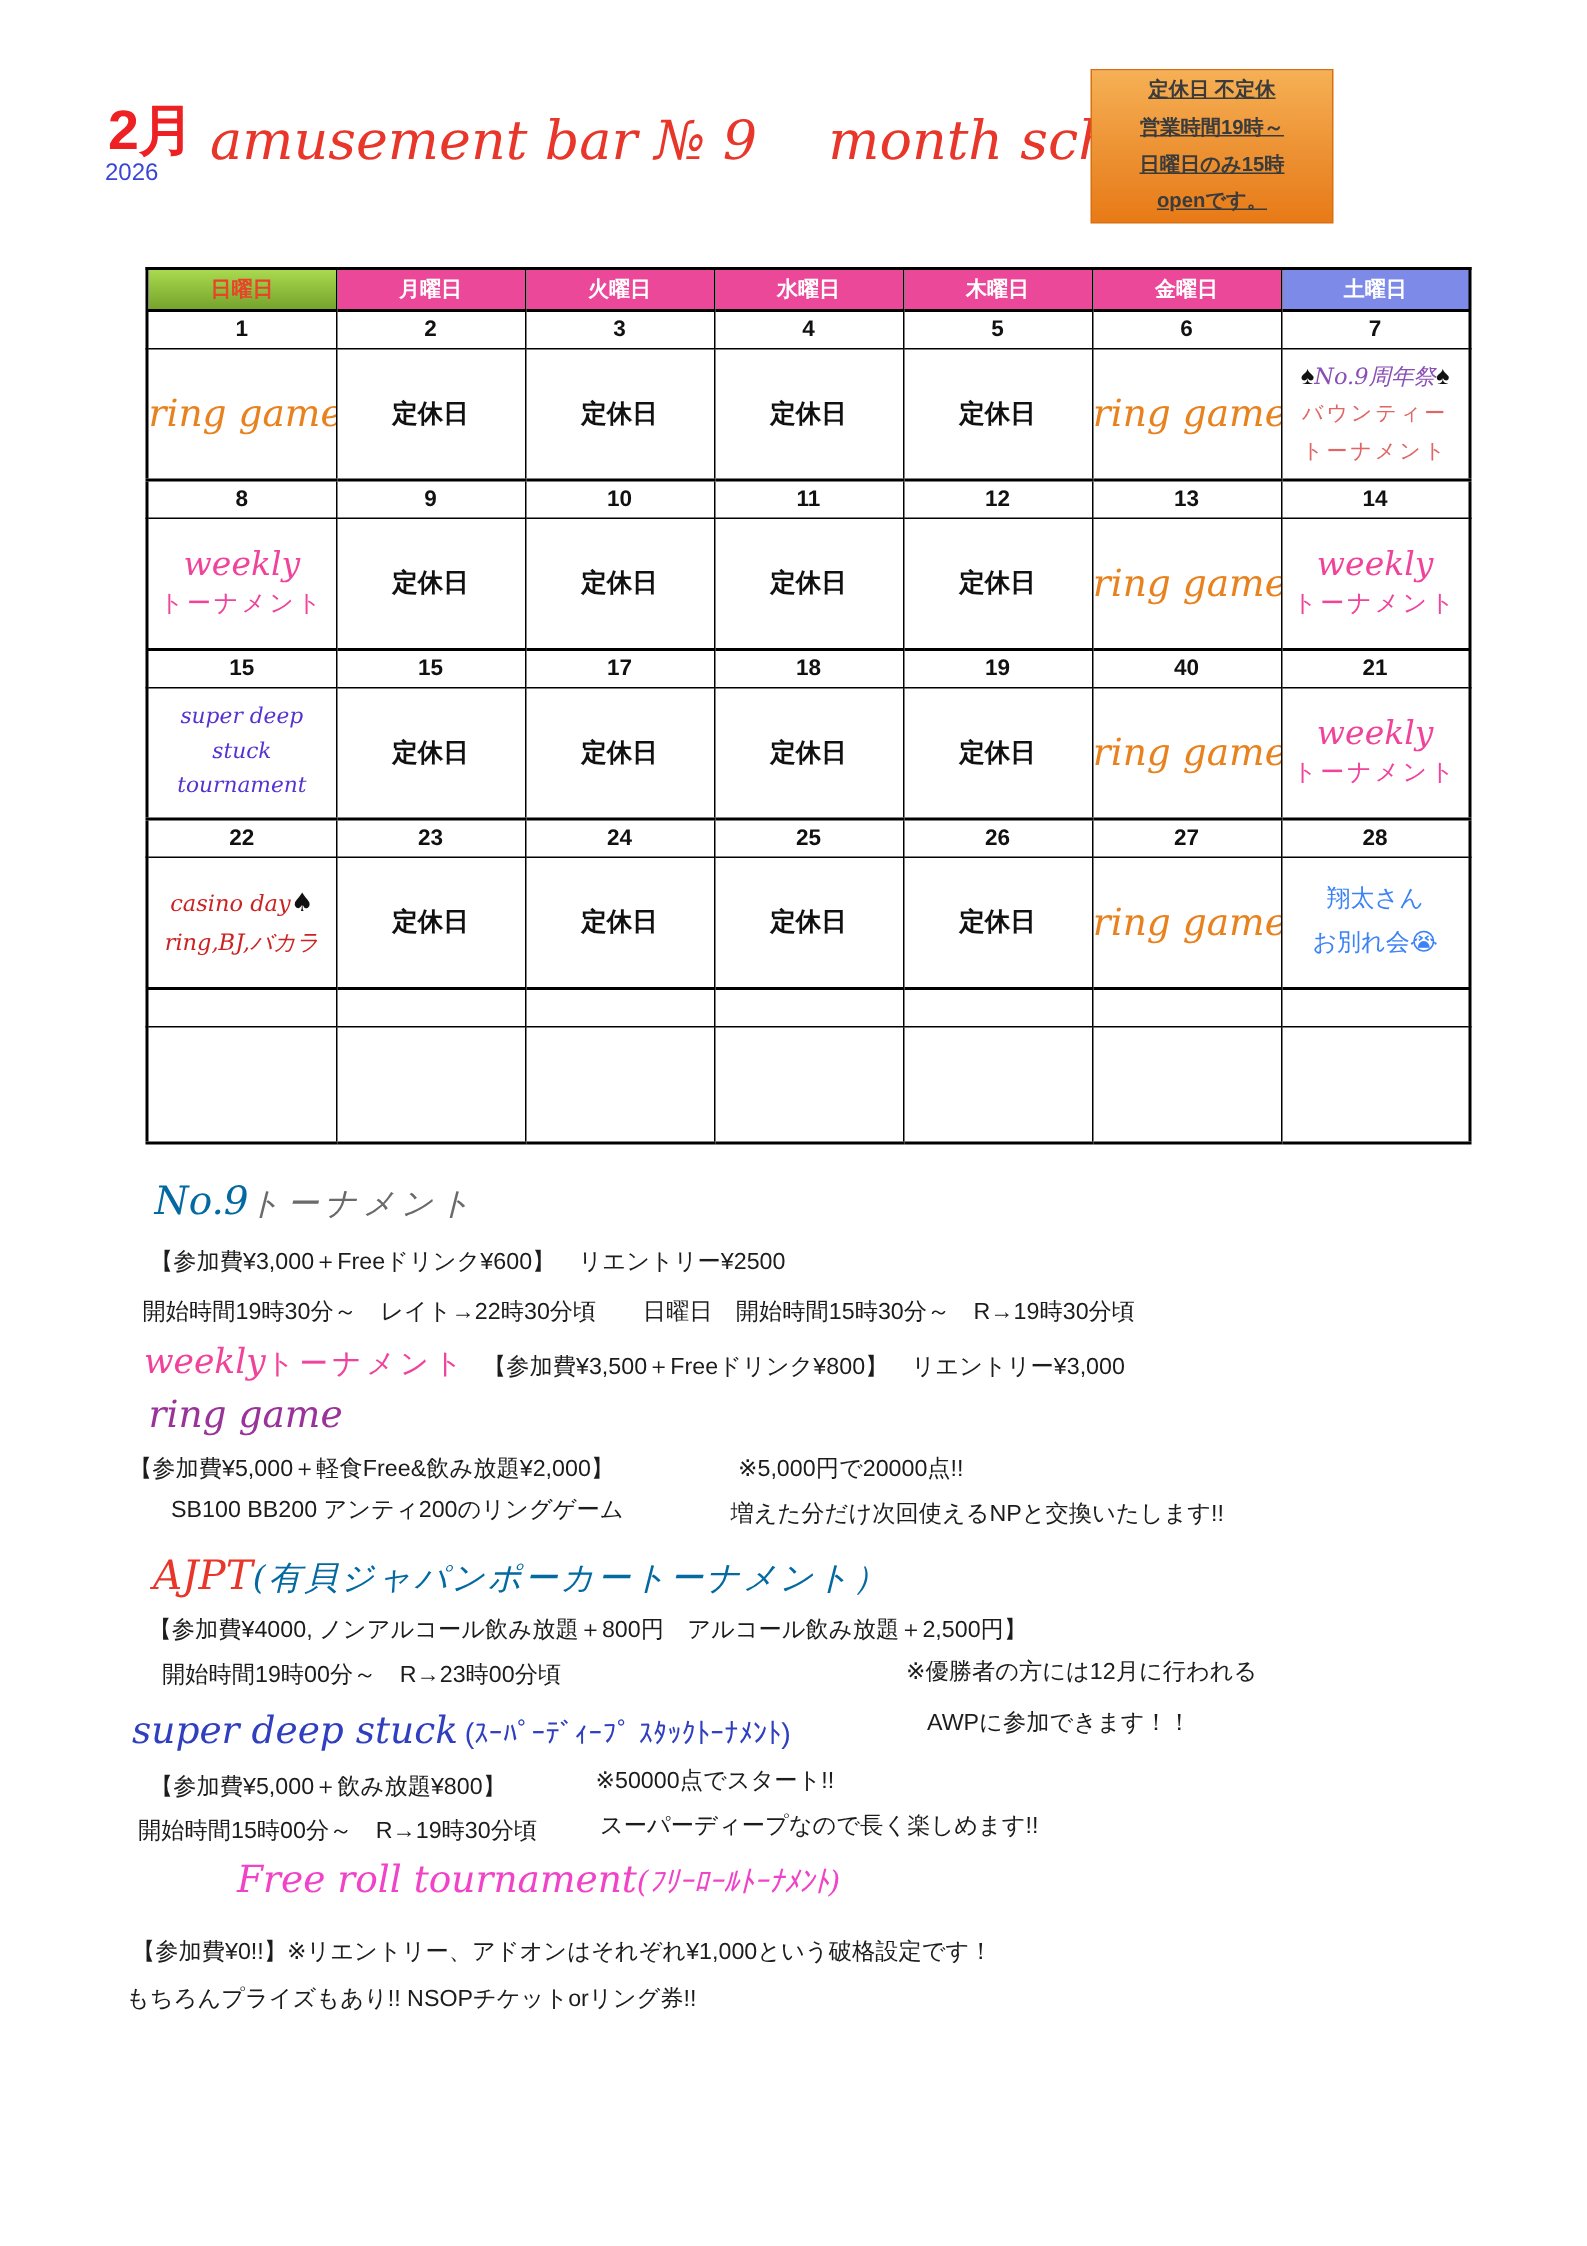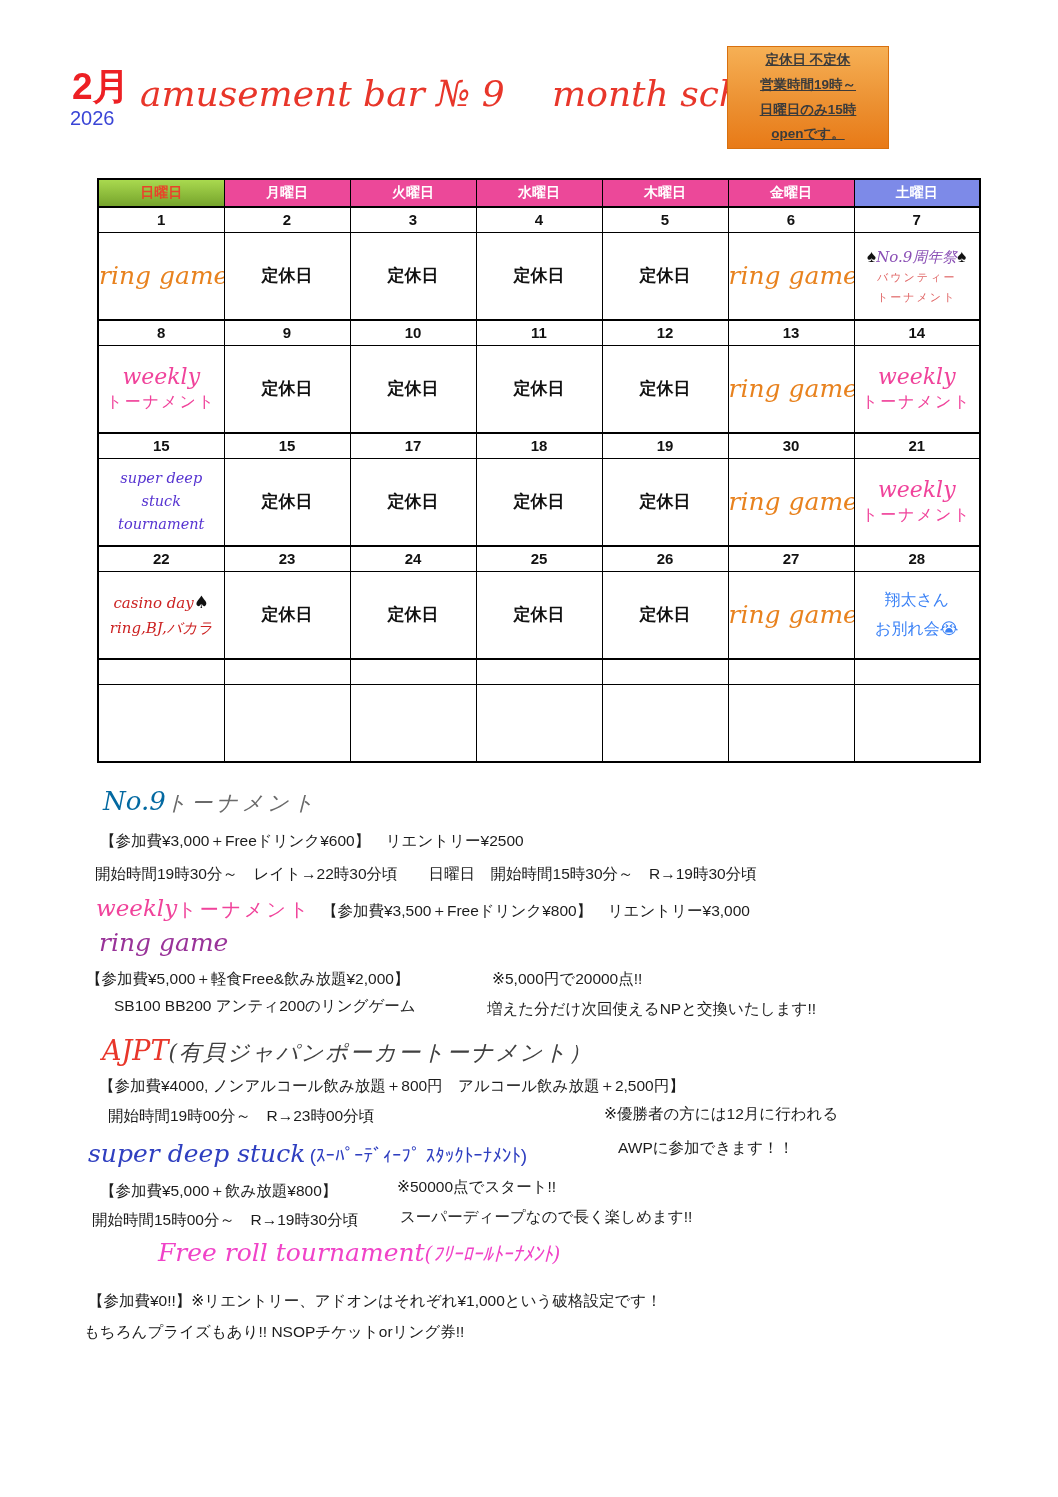--- a/index.html
+++ b/index.html
@@ -1,21 +1,21 @@
 <!DOCTYPE html>
 <html><head>
 <meta charset="utf-8">
 <style>
   * { margin:0; padding:0; box-sizing:border-box; }
   body { background:#e9e9e9; font-family:"Liberation Sans","DejaVu Sans",sans-serif; }
   .page { position:relative; width:1058px; height:1497px; background:#ffffff; margin:0 auto; overflow:hidden; }
 
   
   .hdr-month { position:absolute; left:72px; top:62px; font-size:37px; font-weight:bold; color:#ed2024; }
-  .hdr-year  { position:absolute; left:70px; top:107px; font-size:20px; color:#3a45d6; }
+  .hdr-year  { position:absolute; left:70px; top:107px; font-size:16px; color:#3a45d6; }
   .hdr-title { position:absolute; left:140px; top:70px; font-family:"DejaVu Serif",serif; font-style:italic;
                font-size:36px; color:#e8362a; white-space:nowrap; }
   .notice-box { position:absolute; left:727px; top:46px; width:162px; height:103px;
                 background:linear-gradient(180deg,#f6b055 0%,#ec9132 55%,#e87a17 100%);
                 border:1px solid #d8700f;
                 display:flex; flex-direction:column; align-items:center; justify-content:center; }
   .notice-line { font-size:13.5px; font-weight:bold; color:#3b3b3b; text-decoration:underline; line-height:1.82; white-space:nowrap; }
 
   
   .cal { position:absolute; left:97px; top:178px; width:884px; border-collapse:collapse; table-layout:fixed;
@@ -31,35 +31,35 @@
   tr.r-content.empty td { height:78px; }
 
   .t-closed { font-weight:bold; font-size:17px; color:#111; }
   .t-ring   { font-family:"DejaVu Serif",serif; font-style:italic; font-size:25px; color:#e8821e; white-space:nowrap; }
   .t-weekly-en { display:block; font-family:"DejaVu Serif",serif; font-style:italic; font-size:22px; color:#f0439b; line-height:1.15; }
   .t-weekly-ja { display:block; font-size:16px; color:#f0439b; letter-spacing:2px; margin-top:3px; white-space:nowrap; }
   .t-sds    { display:block; font-family:"DejaVu Serif",serif; font-style:italic; font-size:14.5px; color:#5633d1; line-height:1.6; }
   .anniv-line { line-height:1.4; white-space:nowrap; }
   .spade-ic { color:#111; font-size:17px; font-style:normal; }
   .t-anniv-title { font-family:"DejaVu Serif",serif; font-style:italic; font-size:15px; color:#8a4fb5; }
-  .t-bounty { display:block; font-size:11px; color:#e06565; letter-spacing:2px; line-height:1.75; white-space:nowrap; }
+  .t-bounty { display:block; font-size:14px; color:#e06565; letter-spacing:2px; line-height:1.75; white-space:nowrap; }
   .t-casino { display:block; font-family:"DejaVu Serif",serif; font-style:italic; font-size:15px; color:#cc2222; line-height:1.6; white-space:nowrap; }
   .t-farewell { display:block; font-size:16px; color:#3b82f6; line-height:1.8; white-space:nowrap; }
 
   
   .abs { position:absolute; white-space:nowrap; }
   .body15 { font-size:15.5px; color:#1c1c1c; }
   .h-script { font-family:"DejaVu Serif",serif; font-style:italic; }
   .h-no9-en { font-size:26px; color:#0369a1; }
   .h-no9-ja { font-size:21px; color:#6a6a6a; letter-spacing:4px; }
   .h-weekly-en { font-size:23px; color:#f0439b; }
   .h-weekly-ja { font-size:19px; color:#f0439b; letter-spacing:3px; }
   .h-ring { font-size:25px; color:#993399; }
   .h-ajpt-en { font-size:27px; color:#e8362a; }
-  .h-ajpt-ja { font-size:22px; color:#404040; letter-spacing:2px; }
+  .h-ajpt-ja { font-size:22px; color:#0369a1; letter-spacing:2px; }
   .h-sds-en { font-size:25px; color:#2f3fc0; }
   .h-sds-ja { font-size:19px; color:#2f3fc0; }
   .h-free { font-size:25px; color:#f043c8; }
   .h-free-ja { font-size:20px; color:#f043c8; }
 </style>
 </head>
 <body>
 
 <div class="page">
 
@@ -133,21 +133,21 @@
         <span class="t-weekly-ja">トーナメント</span>
       </td>
     </tr>
 
     <tr class="r-dates">
       <td>15</td>
       <td>15</td>
       <td>17</td>
       <td>18</td>
       <td>19</td>
-      <td>30</td>
+      <td>40</td>
       <td>21</td>
     </tr>
     <tr class="r-content">
       <td>
         <span class="t-sds">super deep stuck</span>
         <span class="t-sds">tournament</span>
       </td>
       <td><span class="t-closed">定休日</span></td>
       <td><span class="t-closed">定休日</span></td>
       <td><span class="t-closed">定休日</span></td>

